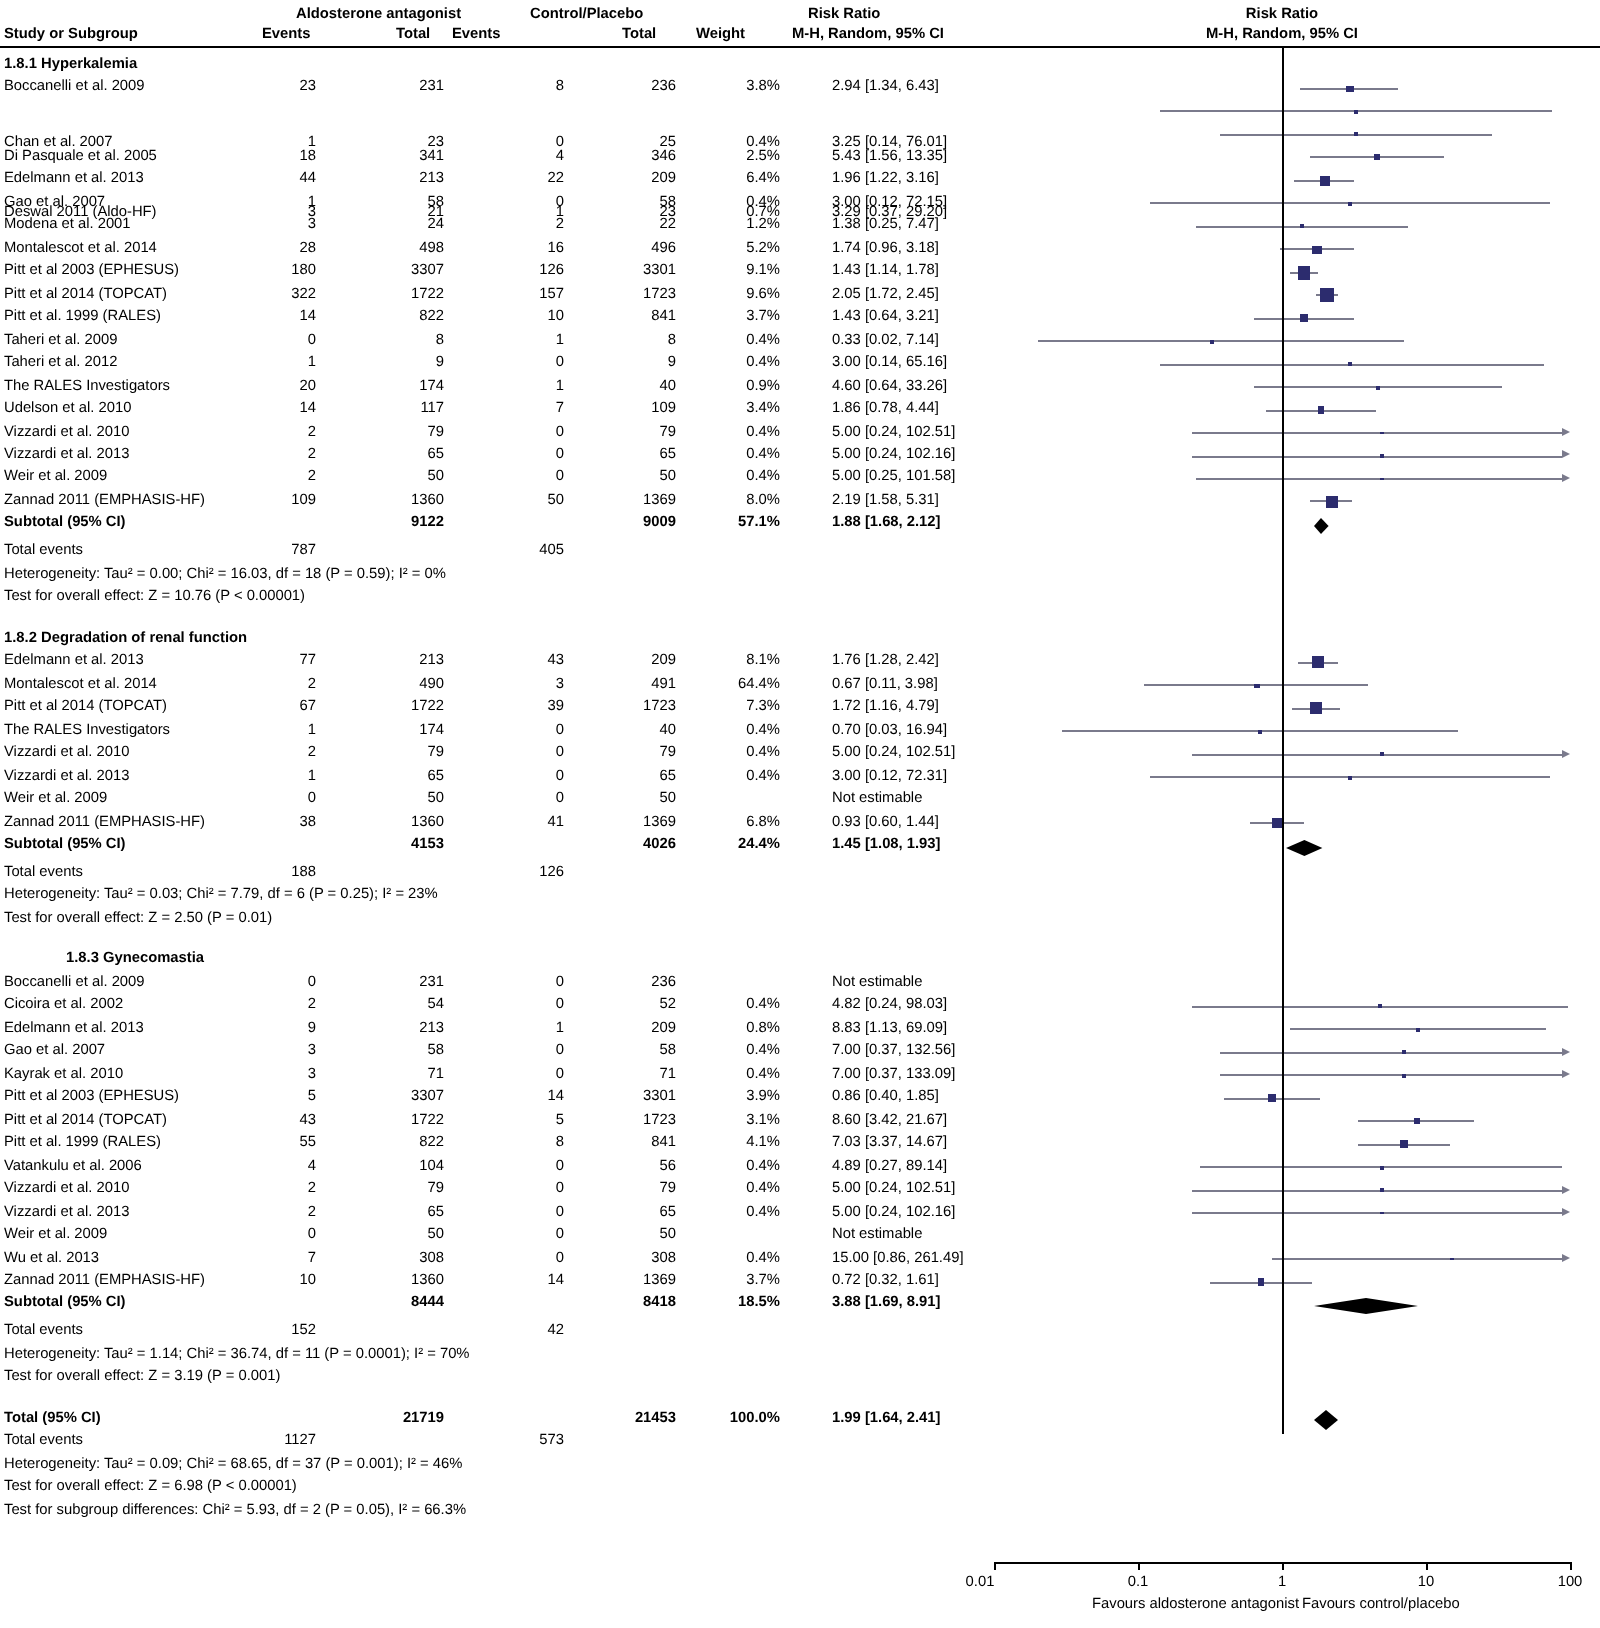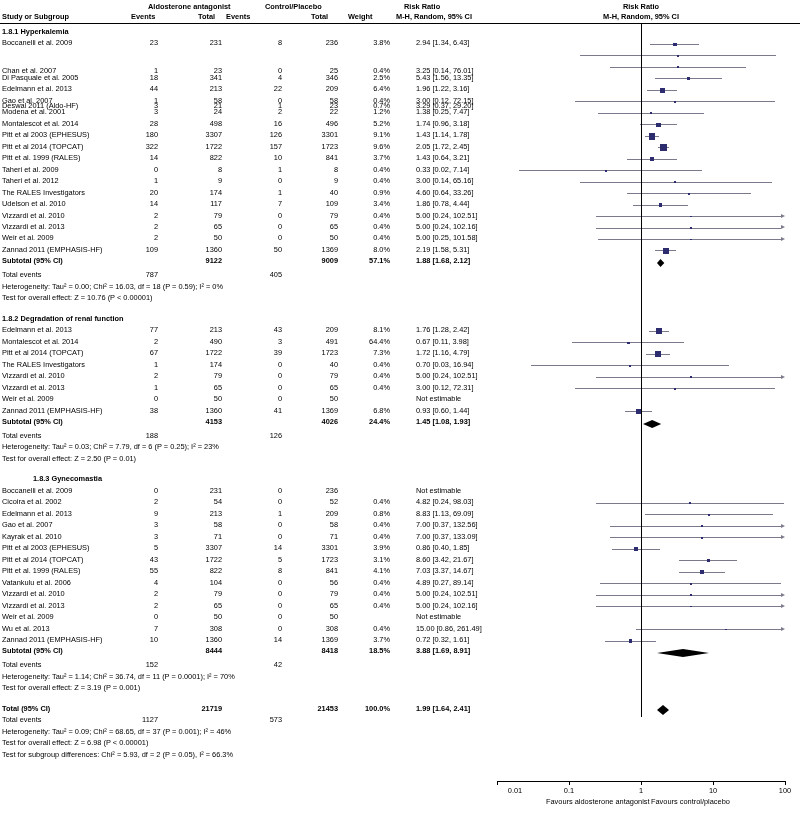--- a/index.html
+++ b/index.html
@@ -622,21 +622,21 @@
       </svg>
       <svg width="14.03647000595629" height="12" style="position: absolute; left: 655.5px; top: 704.3px;">
         <polygon points="1.0,6.0 7.0,1 13.0,6.0 7.0,11.0" fill="#000000"></polygon>
       </svg>
       <div class="vline" style="left: 641px; top: 24px; height: 692.8px;"></div>
     </div>
 
   <div class="axis" style="left:497px;top:781px;width:288px;"></div>
   <div id="axisticks">
       <div class="tick" style="left: 497px; top: 781px;"></div>
-      <div class="tlab" style="left: 495px; top: 786px;">0.01</div>
+      <div class="tlab" style="left: 470px; top: 786px;">0.01</div>
       <div class="tick" style="left: 569px; top: 781px;"></div>
       <div class="tlab" style="left: 549px; top: 786px;">0.1</div>
       <div class="tick" style="left: 641px; top: 781px;"></div>
       <div class="tlab" style="left: 621px; top: 786px;">1</div>
       <div class="tick" style="left: 713px; top: 781px;"></div>
       <div class="tlab" style="left: 693px; top: 786px;">10</div>
       <div class="tick" style="left: 785px; top: 781px;"></div>
       <div class="tlab" style="left: 765px; top: 786px;">100</div>
     </div>
   <div class="flab" style="left:546px;top:797px;">Favours aldosterone antagonist</div>

